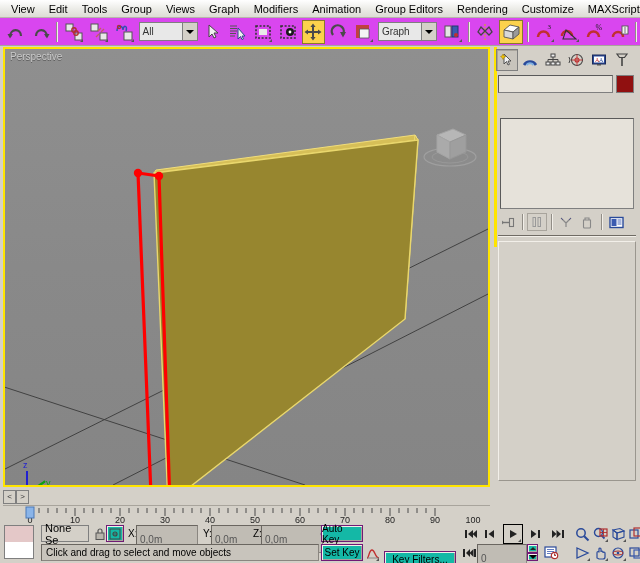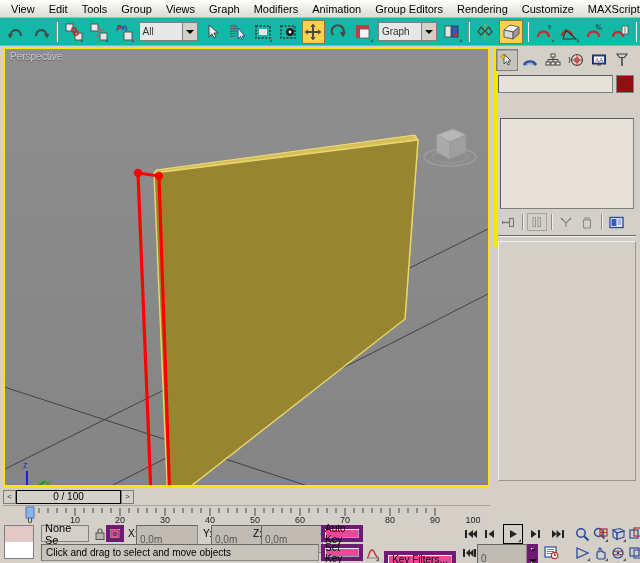--- a/index.html
+++ b/index.html
@@ -24,21 +24,21 @@
     border-bottom: 1px solid #b8b4ac;
   }
   .menuitem {
     padding: 1px 7px; font-size: 11px; line-height: 14px; color: #000;
     white-space: nowrap; cursor: default;
   }
 
   
   .toolbar {
     position: absolute; left: 0; top: 18px; width: 640px; height: 28px;
-    background: #14b8a6;
+    background: #d946ef;
     display: flex; align-items: center; padding-left: 3px;
     border-bottom: 1px solid #a8a49c;
   }
   .tbtn {
     width: 24px; height: 24px; margin: 0 1px;
     display: flex; align-items: center; justify-content: center;
     position: relative; cursor: default; border: 1px solid transparent;
   }
   .tbtn.on { background: #fcd24c; border: 1px solid #8a7a2a; }
   .tsep { width: 1px; height: 20px; margin: 0 3px;
@@ -143,21 +143,21 @@
   .statusrow2 {
     position: absolute; left: 0; top: 543px; width: 640px; height: 20px;
     display: flex; align-items: center;
   }
   .sbox { border: 1px solid #7f7f7f; background: #d4d0c8; height: 17px;
           display: flex; align-items: center; font-size: 11px; padding: 0 3px; }
   .sfield { background: #c0bcb4; border: 1px solid #8a8680;
             border-top-color: #6a6660; border-left-color: #6a6660;
             height: 28px; display: flex; align-items: center;
             font-size: 10px; padding: 0 3px; color: #555; }
-  .btn3d { background: #ec4899; border: 4px solid #701a75;
+  .btn3d { background: #14b8a6; border: 1px solid #701a75;
            box-shadow: inset 1px 1px 0 #f2efe9, inset -1px -1px 0 #a8a49c;
            display: flex; align-items: center; justify-content: center;
            font-size: 10px; cursor: default; }
   .ibtn { width: 20px; height: 20px; display: flex; align-items: center;
           justify-content: center; position: relative; border: 1px solid transparent; }
   .ibtn.frame { border: 1px solid #000; }
   .prompt { background: #c8c4bc; border: 1px solid #8a8680;
             border-top-color: #6a6660; border-left-color: #6a6660;
             height: 17px; display: flex; align-items: center;
             padding: 0 4px; font-size: 10px; }
@@ -501,21 +501,20 @@
         </svg>
       </div>
     </div>
 
     <div class="cp-divider"></div>
     <div class="cp-rollout"></div>
   </div>
 
   <div class="trackslider">
     <div class="ts-arrow">&lt;</div>
-    <div class="ts-thumb">0 / 100</div>
     <div class="ts-arrow">&gt;</div>
   </div>
 
   <div class="timeruler">
     <svg width="487" height="18" viewBox="0 0 487 18">
       <rect x="0" y="0" width="487" height="18" fill="#d4d0c8"></rect>
       <g>
 
         <g class="tickcol" stroke="#555" stroke-width="1">
           <line x1="27" y1="2" x2="27" y2="10"></line>

